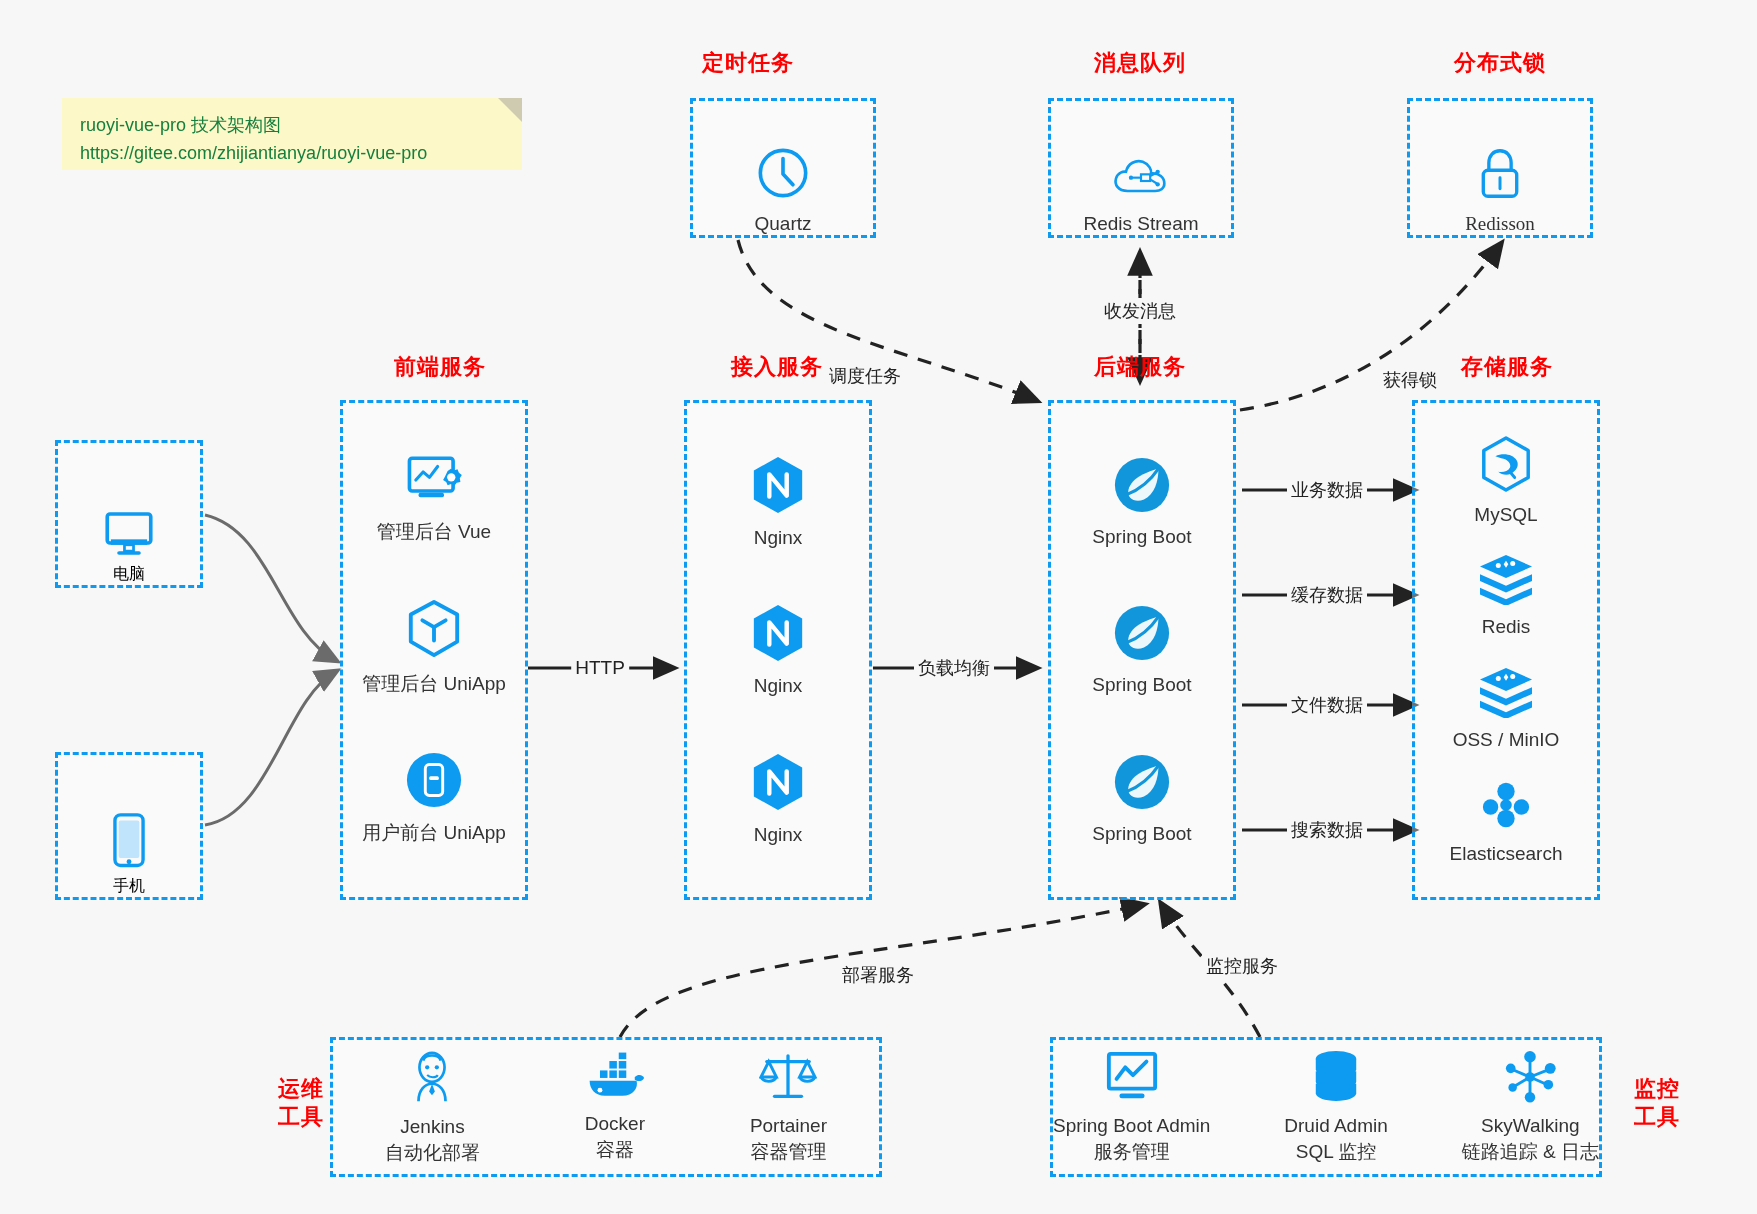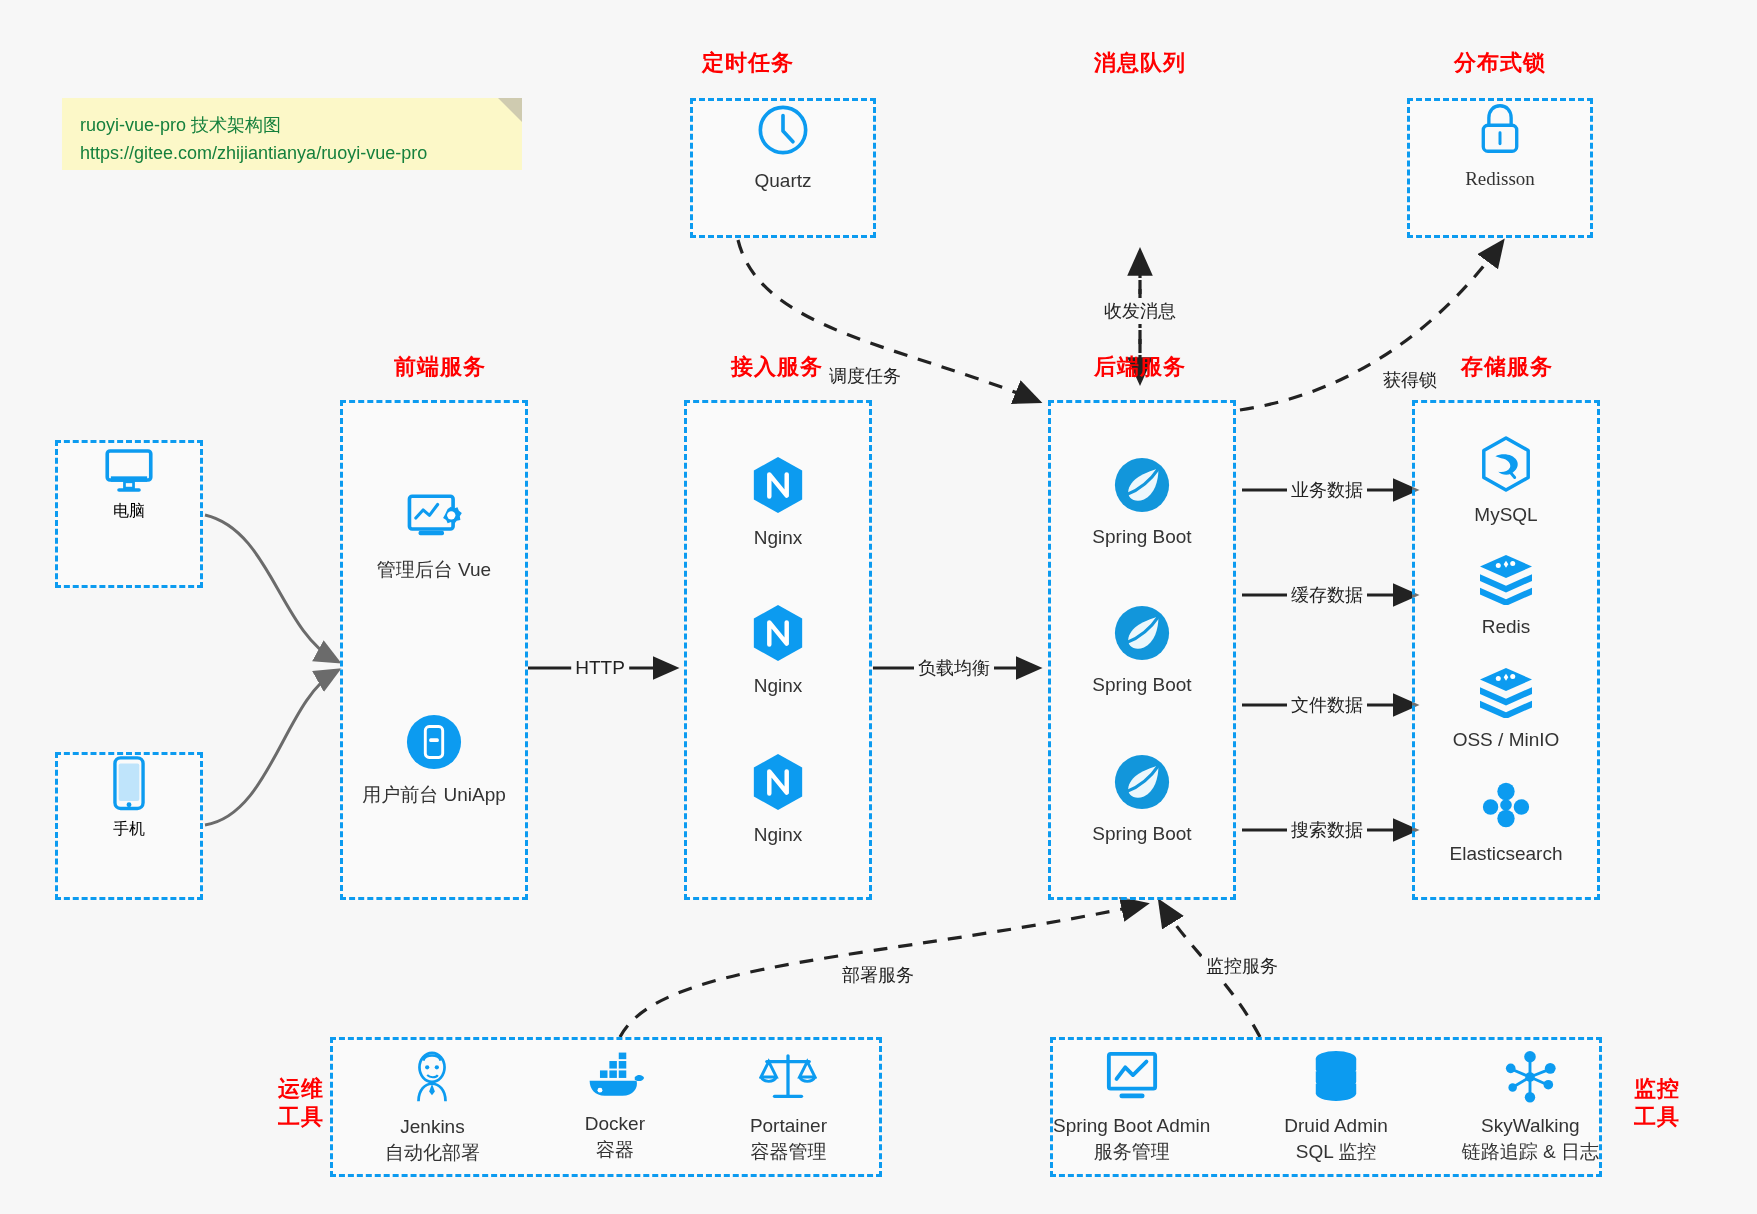--- a/index.html
+++ b/index.html
@@ -53,21 +53,21 @@
   .dbox.col{
     display:flex;flex-direction:column;
     align-items:center;justify-content:space-around;
   }
   .dbox.row{
     display:flex;flex-direction:row;
     align-items:center;justify-content:space-around;
   }
   .dbox.one{
     display:flex;flex-direction:column;
-    align-items:center;justify-content:flex-start;
+    align-items:center;justify-content:flex-end;
   }
 
   .node{
     display:flex;flex-direction:column;
     align-items:center;justify-content:center;
     text-align:center;
   }
   .node .lbl{
     font-size:19px;color:#333;margin-top:7px;white-space:nowrap;
   }
@@ -141,20 +141,37 @@
       <span class="ico">
         <svg width="58" height="58" viewBox="0 0 64 64">
           <circle cx="32" cy="32" r="25" fill="none" stroke="#0c9bf0" stroke-width="4"></circle>
           <path d="M32 16 L32 33 L43 45" fill="none" stroke="#0c9bf0" stroke-width="4" stroke-linecap="round" stroke-linejoin="round"></path>
         </svg>
       </span>
       <span class="lbl">Quartz</span>
     </div>
   </div>
 
+  <div class="dbox one" style="left:1048px;top:98px;width:186px;height:140px;">
+    <div class="node">
+      <span class="ico">
+        <svg width="60" height="52" viewBox="0 0 72 56">
+          <path d="M20 46 C8 46 4 38 6 31 C8 24 15 22 18 23 C20 13 30 8 38 11 C46 14 49 21 48 25 C58 24 64 30 64 37 C64 43 59 46 53 46 Z" fill="none" stroke="#0c9bf0" stroke-width="3.2" stroke-linejoin="round"></path>
+          <rect x="36" y="26" width="11" height="8" fill="none" stroke="#0c9bf0" stroke-width="2.6"></rect>
+          <line x1="26" y1="30" x2="36" y2="30" stroke="#0c9bf0" stroke-width="2.6"></line>
+          <circle cx="24" cy="30" r="2.6" fill="#0c9bf0"></circle>
+          <line x1="47" y1="28" x2="55" y2="24" stroke="#0c9bf0" stroke-width="2.6"></line>
+          <circle cx="56" cy="23" r="2.6" fill="#0c9bf0"></circle>
+          <line x1="47" y1="32" x2="55" y2="37" stroke="#0c9bf0" stroke-width="2.6"></line>
+          <circle cx="56" cy="38" r="2.6" fill="#0c9bf0"></circle>
+        </svg>
+      </span>
+      <span class="lbl">Redis Stream</span>
+    </div>
+  </div>
 
   <div class="dbox one" style="left:1407px;top:98px;width:186px;height:140px;font-family:Liberation Serif, serif;">
     <div class="node">
       <span class="ico">
         <svg width="52" height="56" viewBox="0 0 56 60">
           <path d="M16 26 L16 18 C16 10 21 5 28 5 C35 5 40 10 40 18 L40 26" fill="none" stroke="#0c9bf0" stroke-width="3.6" stroke-linecap="round"></path>
           <rect x="10" y="26" width="36" height="28" rx="5" fill="none" stroke="#0c9bf0" stroke-width="3.6"></rect>
           <line x1="28" y1="34" x2="28" y2="46" stroke="#0c9bf0" stroke-width="3.2" stroke-linecap="round"></line>
         </svg>
       </span>
@@ -195,20 +212,29 @@
       <span class="ico">
         <svg width="60" height="54" viewBox="0 0 66 58">
           <rect x="6" y="4" width="48" height="36" rx="3" fill="none" stroke="#0c9bf0" stroke-width="4"></rect>
           <polyline points="13,28 21,19 28,25 37,13" fill="none" stroke="#0c9bf0" stroke-width="3.4" stroke-linecap="round" stroke-linejoin="round"></polyline>
           <rect x="16" y="42" width="28" height="5" rx="2" fill="#0c9bf0"></rect>
           <path d="M48 18 l3.6 -2.6 l3.2 2 l4 -1.2 l1.6 3.8 l3.2 2.4 l-2.2 3.6 l0.6 4 l-4 1 l-2.6 3.2 l-3.6 -1.8 l-3.8 1.4 l-1.6 -3.8 l-3.4 -2.2 l2 -3.6 z" fill="#0c9bf0"></path>
           <circle cx="52" cy="25" r="4.6" fill="#ffffff"></circle>
         </svg>
       </span>
       <span class="lbl">管理后台 Vue</span>
+    </div>
+    <div class="node">
+      <span class="ico">
+        <svg width="58" height="62" viewBox="0 0 60 64">
+          <path d="M30 4 L54 17 L54 45 L30 59 L6 45 L6 17 Z" fill="none" stroke="#0c9bf0" stroke-width="4" stroke-linejoin="round"></path>
+          <path d="M30 44 L30 30 M30 30 L18 23 M30 30 L42 23" fill="none" stroke="#0c9bf0" stroke-width="4" stroke-linecap="round"></path>
+        </svg>
+      </span>
+      <span class="lbl">管理后台 UniApp</span>
     </div>
     <div class="node">
       <span class="ico">
         <svg width="58" height="58" viewBox="0 0 60 60">
           <circle cx="30" cy="30" r="28" fill="#0c9bf0"></circle>
           <rect x="21" y="14" width="18" height="32" rx="4" fill="none" stroke="#ffffff" stroke-width="3"></rect>
           <rect x="25" y="26" width="10" height="4" rx="1.6" fill="#ffffff"></rect>
         </svg>
       </span>
       <span class="lbl">用户前台 UniApp</span>

